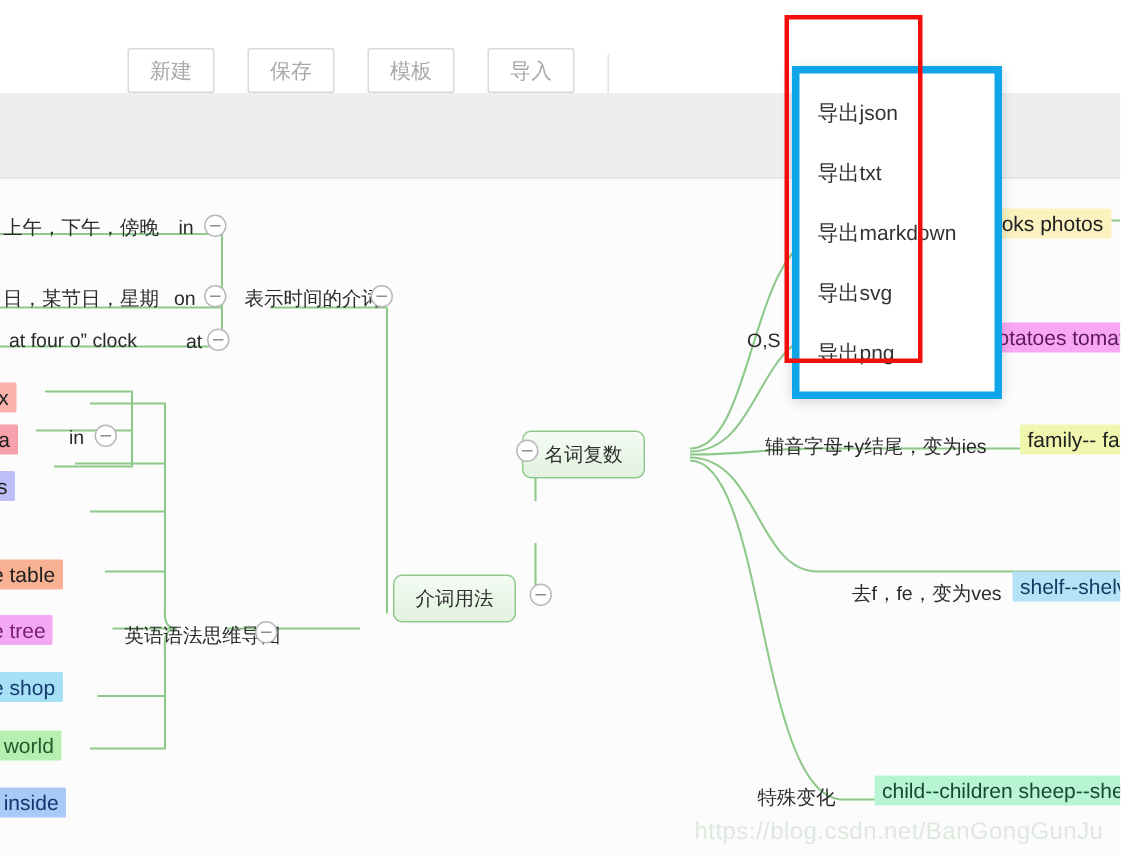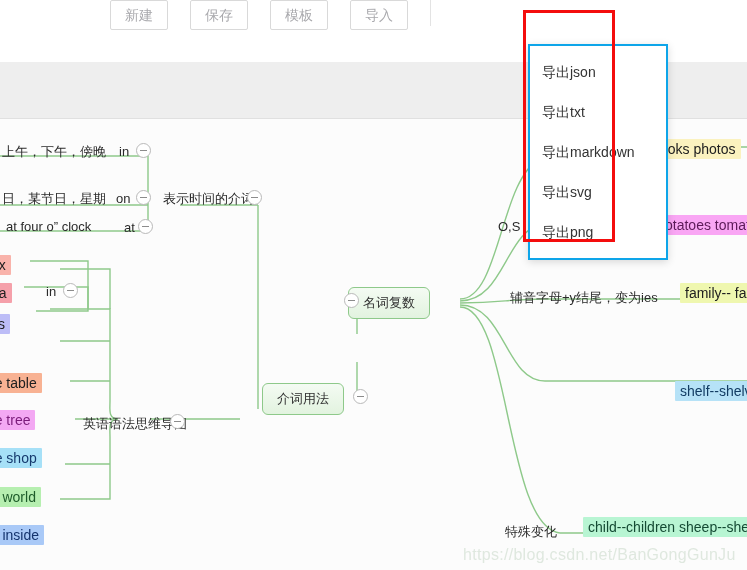--- a/index.html
+++ b/index.html
@@ -16,22 +16,22 @@
     width: 747px; height: 570px;
     overflow: hidden;
     background: #fff;
   }
 
   
   .toolbar {
     position: absolute; left: 0; top: 0;
     width: 747px; height: 62px;
     background: #ffffff;
-    display: flex; align-items: flex-start;
-    padding-left: 110px;
+    display: flex; align-items: flex-end;
+    padding-left: 85px;
     z-index: 40;
   }
   .tb-btn {
     height: 30px;
     min-width: 58px;
     padding: 0 12px;
     margin-right: 22px;
     border: 1px solid #d9d9d9;
     background: #ffffff;
     color: #a9a9ad;
@@ -81,21 +81,21 @@
     z-index: 1;
   }
   .canvas-lines { position: absolute; left: 0; top: 0; width: 747px; height: 451px; }
 
   
   .dropdown {
     position: absolute;
     left: 528px; top: 44px;
     width: 140px;
     background: #ffffff;
-    border: 2px solid #0ea5e9;
+    border: 5px solid #0ea5e9;
     box-shadow: 0 2px 8px rgba(0,0,0,0.15);
     z-index: 60;
     padding: 6px 0;
   }
   .dd-item {
     height: 40px;
     line-height: 40px;
     padding-left: 12px;
     font-size: 14px;
     color: #333333;
@@ -306,20 +306,21 @@
     </div>
     <div class="node" style="left:660px; top:96px;">
       <span class="chip" style="background:#f9a6f4; color:#5c1a58;">otatoes tomat</span>
     </div>
 
     <div class="label-txt" style="left:510px; top:170px;">辅音字母+y结尾，变为ies</div>
     <div class="node" style="left:680px; top:164px;">
       <span class="chip" style="background:#eff7af;">family-- fa</span>
     </div>
 
+    <div class="label-txt" style="left:568px; top:268px;">去f，fe，变为ves</div>
     <div class="node" style="left:675px; top:262px;">
       <span class="chip" style="background:#b6e2f7; color:#123c63;">shelf--shelve</span>
     </div>
 
     <div class="label-txt" style="left:505px; top:404px;">特殊变化</div>
     <div class="node" style="left:583px; top:398px;">
       <span class="chip" style="background:#b8f5d3; color:#144a33;">child--children sheep--sheep</span>
     </div>
   </div>
 

